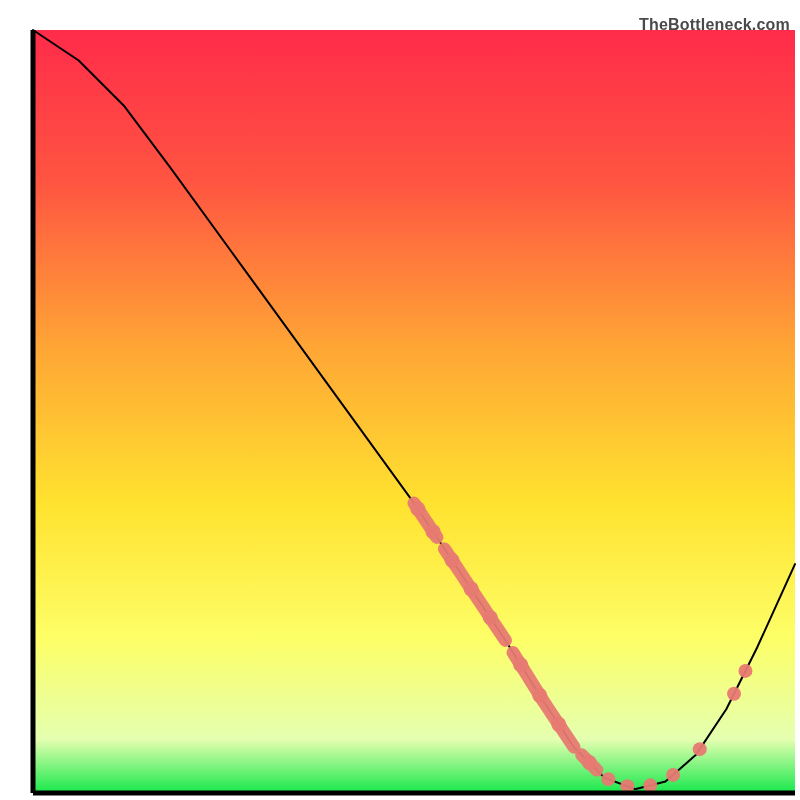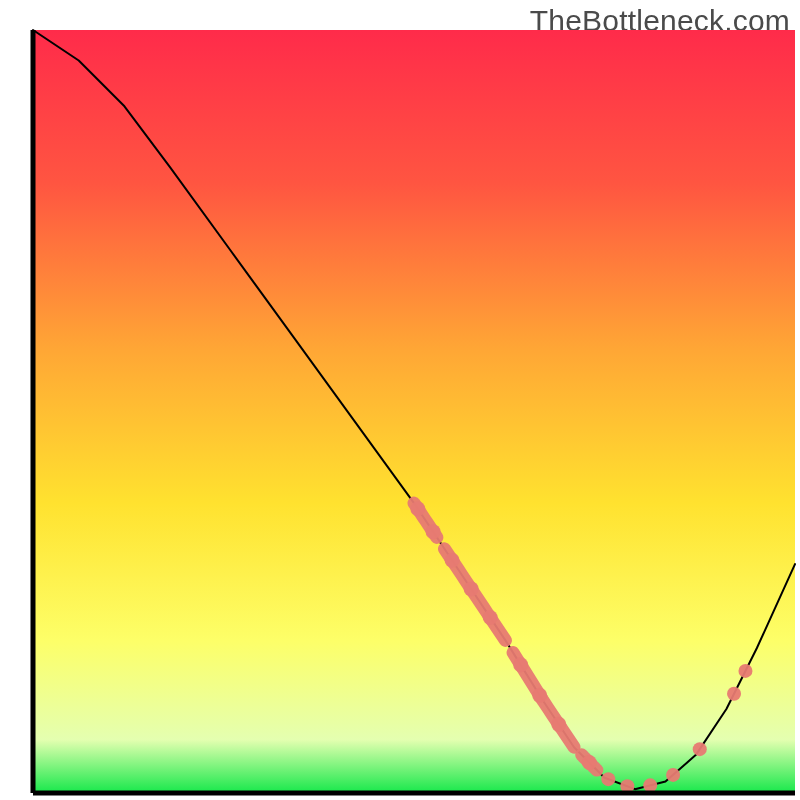--- a/index.html
+++ b/index.html
@@ -10,24 +10,24 @@
     background: #ffffff;
     font-family: Arial, Helvetica, sans-serif;
   }
   .stage {
     position: relative;
     width: 800px;
     height: 800px;
   }
   .watermark {
     position: absolute;
-    top: 4px;
+    top: 16px;
     right: 10px;
-    font-size: 30px;
-    font-weight: 400;
+    font-size: 16px;
+    font-weight: 700;
     color: #4a4a4a;
     letter-spacing: 0.2px;
   }
   svg {
     position: absolute;
     top: 0;
     left: 0;
   }
 </style>
 </head>

